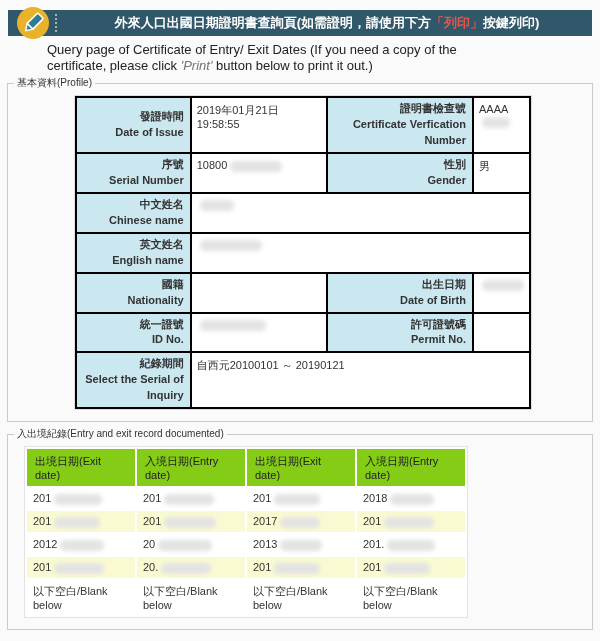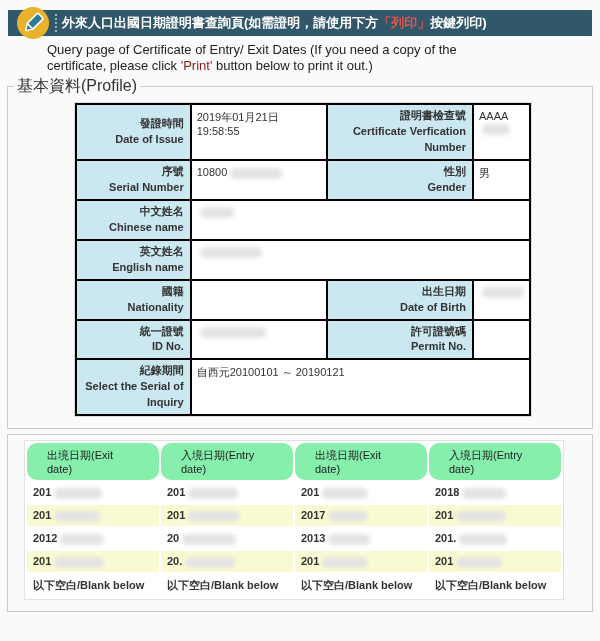--- a/index.html
+++ b/index.html
@@ -7,42 +7,42 @@
     width:600px;height:641px;background:#fafafa;
     font-family:"Liberation Sans","DejaVu Sans",sans-serif;
     color:#333;box-sizing:border-box;overflow:hidden;
   }
   .page{padding:8px 5px 6px 5px;}
 
   
   .titlebar{
     position:relative;margin:2px 3px 0 3px;height:26px;line-height:26px;
     background:#31576a;color:#fff;font-size:13px;font-weight:bold;
-    padding-left:54px;box-sizing:border-box;white-space:nowrap;
+    padding-left:54px;box-sizing:border-box;white-space:nowrap;text-align:center;
   }
   .icon-badge{position:absolute;left:8px;top:-4px;width:34px;height:34px;}
   .dotted-sep{
     position:absolute;left:47px;top:4px;height:18px;width:0;
     border-left:2px dotted rgba(255,255,255,.55);
   }
   .red-on-dark{color:#e8554a;}
 
   
   .subtitle{
     margin:6px 0 3px 42px;font-size:13px;color:#222;
     max-width:458px;line-height:1.2;
   }
-  .red{color:#7f1d1d;}
+  .red{color:#737373;font-style:italic;}
 
   
   fieldset.fs{
     margin:3px 2px 5px 2px;border:1px solid #c6cbcf;
     padding:5px 4px 11px 4px;
   }
-  legend{font-size:16px;color:#333;padding:0 3px;margin-left:2px;}
+  legend{font-size:10px;color:#333;padding:0 3px;margin-left:2px;}
 
   
   table{border-collapse:separate;border-spacing:2px;}
   .profile-table{
     margin-left:62px;width:458px;background:#000000;
     border:1px solid #ddd;font-size:11px;
   }
   .p-label{
     background:#cbe7ef;text-align:right;padding:3px 6px;
     font-weight:bold;color:#333;line-height:1.45;
@@ -52,24 +52,24 @@
     display:inline-block;height:11px;background:#e3e3e3;border-radius:5px;
     filter:blur(2px);vertical-align:middle;margin-left:3px;
   }
 
   
   .records-table{
     margin-left:12px;font-size:11px;background:#fff;
     border:1px solid #e2e2e2;
   }
   .records-table th{
-    background:#86efac;font-weight:normal;text-align:left;
-    padding:5px 20px;width:92px;color:#222;border-radius:10px;
-  }
-  .records-table td{padding:4px 6px;background:#fff;height:13px;font-weight:bold;}
+    background:#84cc16;font-weight:normal;text-align:left;
+    padding:5px 8px;width:92px;color:#222;
+  }
+  .records-table td{padding:4px 6px;background:#fff;height:13px;}
   .records-table tr.alt td{background:#fafad2;}
 </style>
 </head>
 <body>
 
 <div class="page">
 
   <div class="titlebar">
     <span class="icon-badge">
       <svg width="34" height="34" viewBox="0 0 34 34">
@@ -163,20 +163,21 @@
               <div>紀錄期間</div>
               <div>Select the Serial of Inquiry</div>
             </td>
             <td colspan="3" class="p-value"><span>自西元20100101 ～ 20190121</span></td>
           </tr>
         </tbody>
     </table>
   </fieldset>
 
   <fieldset class="fs">
+    <legend>入出境紀錄(Entry and exit record documented)</legend>
     <table class="records-table">
       <thead id="records-head">
           <tr>
             <th>出境日期(Exit date)</th>
             <th>入境日期(Entry date)</th>
             <th>出境日期(Exit date)</th>
             <th>入境日期(Entry date)</th>
           </tr>
         </thead>
       <tbody id="records-body">

